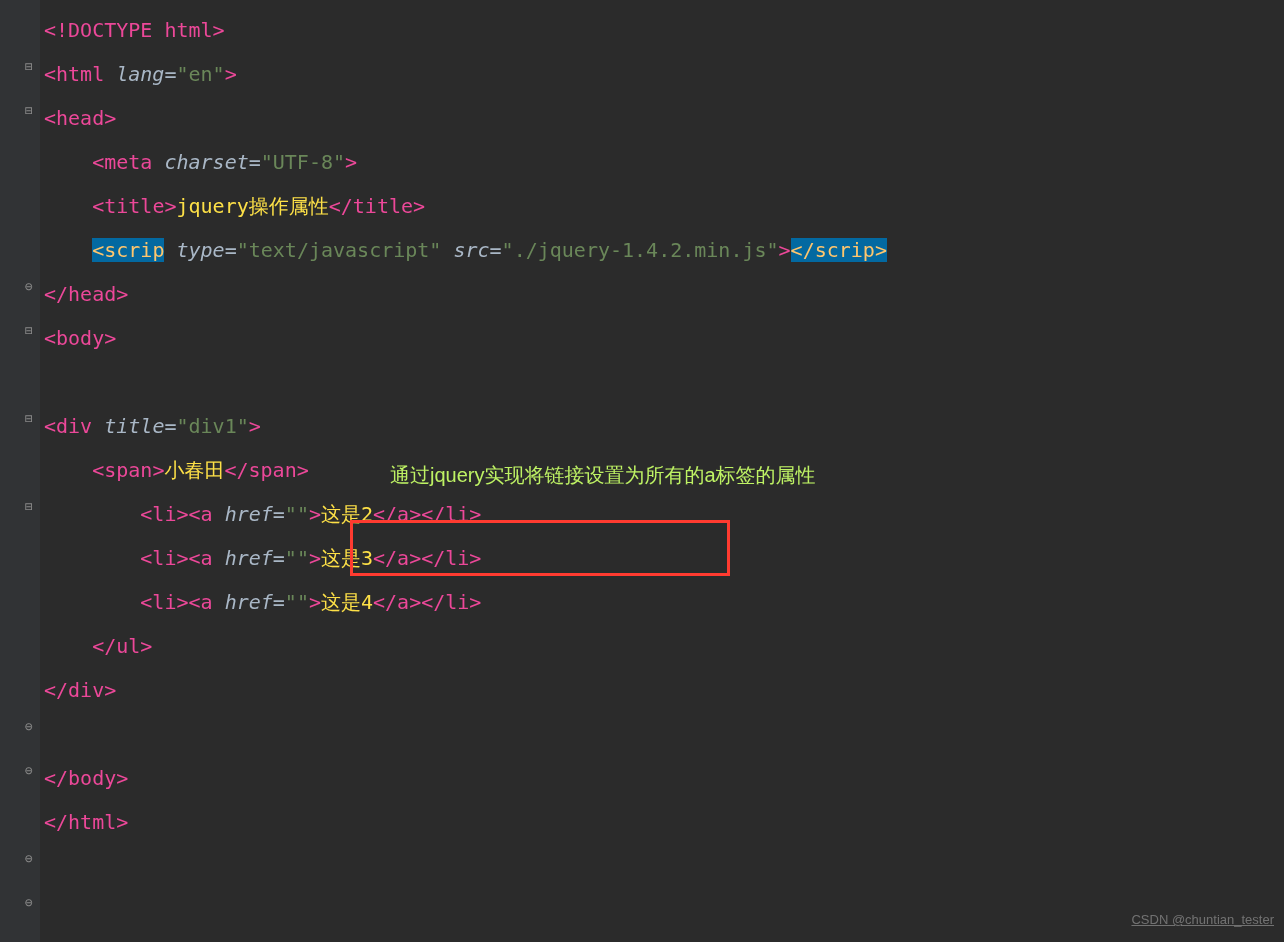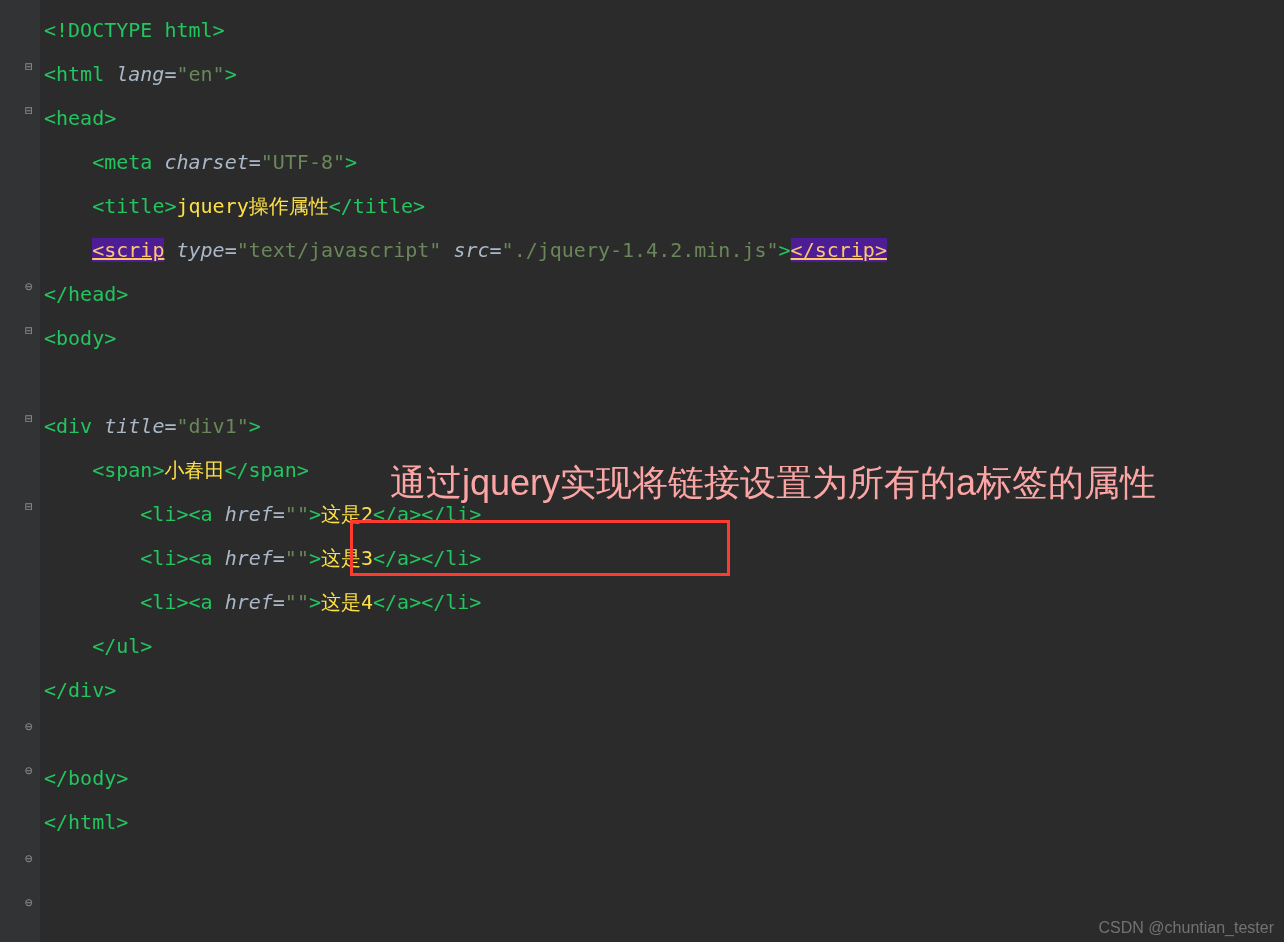--- a/index.html
+++ b/index.html
@@ -37,47 +37,48 @@
     position: absolute;
     left: 44px;
     top: 0;
     right: 0;
     padding-top: 8px;
   }
   .line {
     height: 44px;
     white-space: pre;
   }
-  .tag { color: #22c55e; }
+  .tag { color: #ec4899; }
   .attr-name { color: #a9b7c6; font-style: italic; }
   .attr-val { color: #6a8759; }
   .text { color: #fde047; }
   .url { color: #6a8759; text-decoration: underline; font-style: italic;}
-  .bad-tag { color:#ffc66d; background:#4c1d95;text-decoration:underline; }
+  .bad-tag { color:#ffc66d; background:#0369a1; }
   .annotation {
     position: absolute;
-    color: #fca5a5;
+    color: #bef264;
     font-family: "PingFang SC","Microsoft YaHei",sans-serif;
-    font-size: 36px;
+    font-size: 20px;
     font-weight: 500;
     line-height: 1;
   }
   .red-box {
     position: absolute;
     border: 3px solid #ff3b30;
     box-sizing: border-box;
   }
   .watermark {
     position: absolute;
     right: 10px;
-    bottom: 6px;
+    bottom: 16px;
     color: rgba(200,200,200,0.45);
-    font-size: 16px;
+    font-size: 13px;
     font-family: Arial,sans-serif;
     line-height: 1;
+    text-decoration: underline;
   }
 </style>
 </head>
 <body>
 
 <div class="gutter">
   <div class="fold-icon" style="top:60px">⊟</div>
   <div class="fold-icon" style="top:104px">⊟</div>
   <div class="fold-icon" style="top:280px">⊖</div>
   <div class="fold-icon" style="top:324px">⊟</div>

